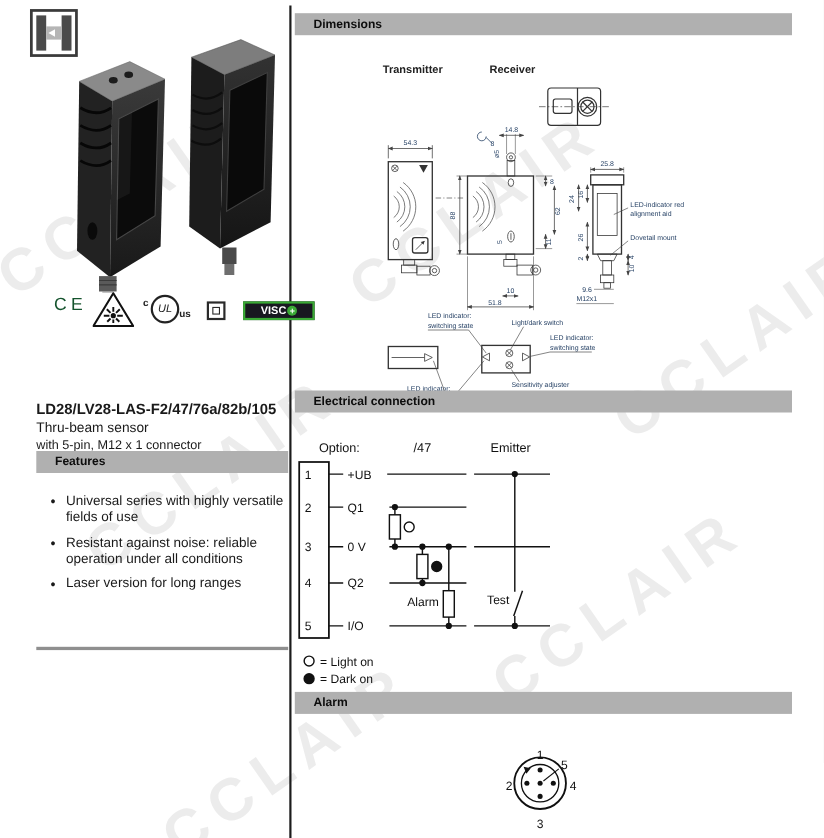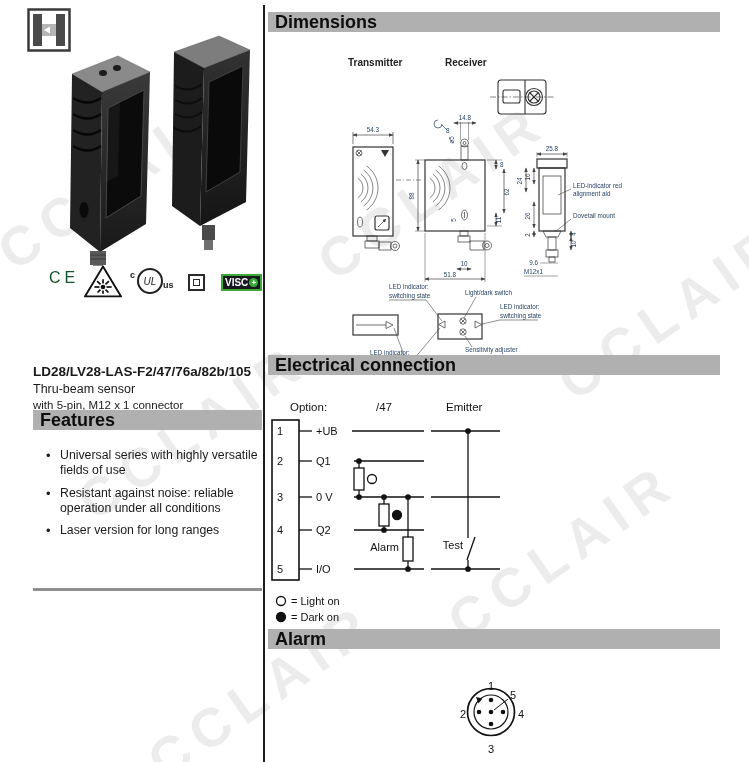--- a/index.html
+++ b/index.html
@@ -3,38 +3,38 @@
 <meta charset="utf-8">
 <style>
   html,body{margin:0;padding:0;background:#e8e8e8;}
   .page{position:relative;width:749px;height:762px;background:#ffffff;overflow:hidden;
         font-family:"Liberation Sans",sans-serif;color:#1a1a1a;}
   .wm{position:absolute;font-weight:700;font-size:54px;letter-spacing:10px;
       color:rgba(185,185,185,0.28);transform:rotate(-35deg);white-space:nowrap;
       pointer-events:none;user-select:none;}
   .divider{position:absolute;left:263px;top:5px;width:2px;height:757px;background:#1c1c1c;}
   .bar{position:absolute;background:#b0b0b0;height:20px;line-height:20px;
-       font-weight:700;font-size:18px;color:#0d0d0d;padding-left:7px;box-sizing:border-box;}
+       font-weight:700;font-size:11px;color:#0d0d0d;padding-left:17px;box-sizing:border-box;}
   .bar-thin{position:absolute;background:#8f8f8f;}
   
   .thru-icon{position:absolute;left:27px;top:8px;}
   .photo{position:absolute;left:56px;top:26px;}
   .ce{position:absolute;left:49px;top:269px;font-size:16px;letter-spacing:4px;color:#14532d;}
   .laser{position:absolute;left:84px;top:265px;}
   .ul-mark{position:absolute;left:130px;top:268px;width:44px;height:26px;}
   .ul-c{position:absolute;left:0;top:2px;font-size:9px;font-weight:700;color:#222;}
   .ul-circle{position:absolute;left:7px;top:0;width:22px;height:22px;border:2px solid #222;
              border-radius:50%;display:flex;align-items:center;justify-content:center;
              font-weight:400;font-style:italic;font-size:10px;color:#222;}
   .ul-us{position:absolute;left:33px;top:12px;font-size:9px;font-weight:700;color:#222;}
   .sq2{position:absolute;left:188px;top:274px;width:13px;height:13px;border:2px solid #2a2a2a;
        display:flex;align-items:center;justify-content:center;}
   .sq2 .inner{width:5px;height:5px;border:1.5px solid #2a2a2a;}
   .visco{position:absolute;left:221px;top:274px;height:13px;background:#181820;
-         border:2px solid #3aaa35;display:flex;align-items:center;padding:0 2px;gap:1px;}
+         border:2px solid #3aaa35;display:flex;align-items:center;padding:0 14px;gap:1px;}
   .visco .vt{color:#fff;font-weight:700;font-size:10px;letter-spacing:0;}
   .visco .vo{width:9px;height:9px;border-radius:50%;background:#3aaa35;color:#fff;
              font-size:8px;line-height:9px;text-align:center;font-weight:700;}
   .model-title{position:absolute;left:33px;top:364px;font-size:13.5px;font-weight:700;}
   .model-l1{position:absolute;left:33px;top:382px;font-size:12.5px;}
   .model-l2{position:absolute;left:33px;top:399px;font-size:11.5px;}
   .features-list{position:absolute;left:33px;top:448px;width:231px;}
   .feat-item{position:relative;padding-left:27px;font-size:12.3px;line-height:15px;
              margin-bottom:7.5px;}
   .feat-item::before{content:"•";position:absolute;left:13px;top:0;font-size:13px;}

